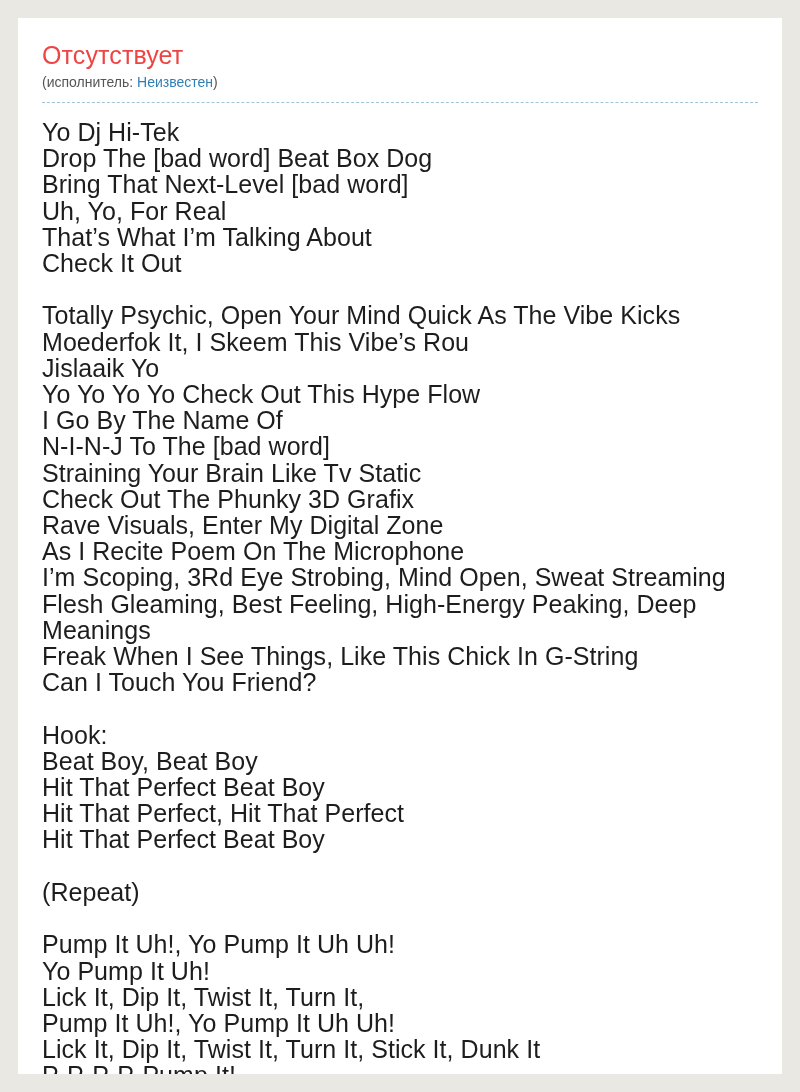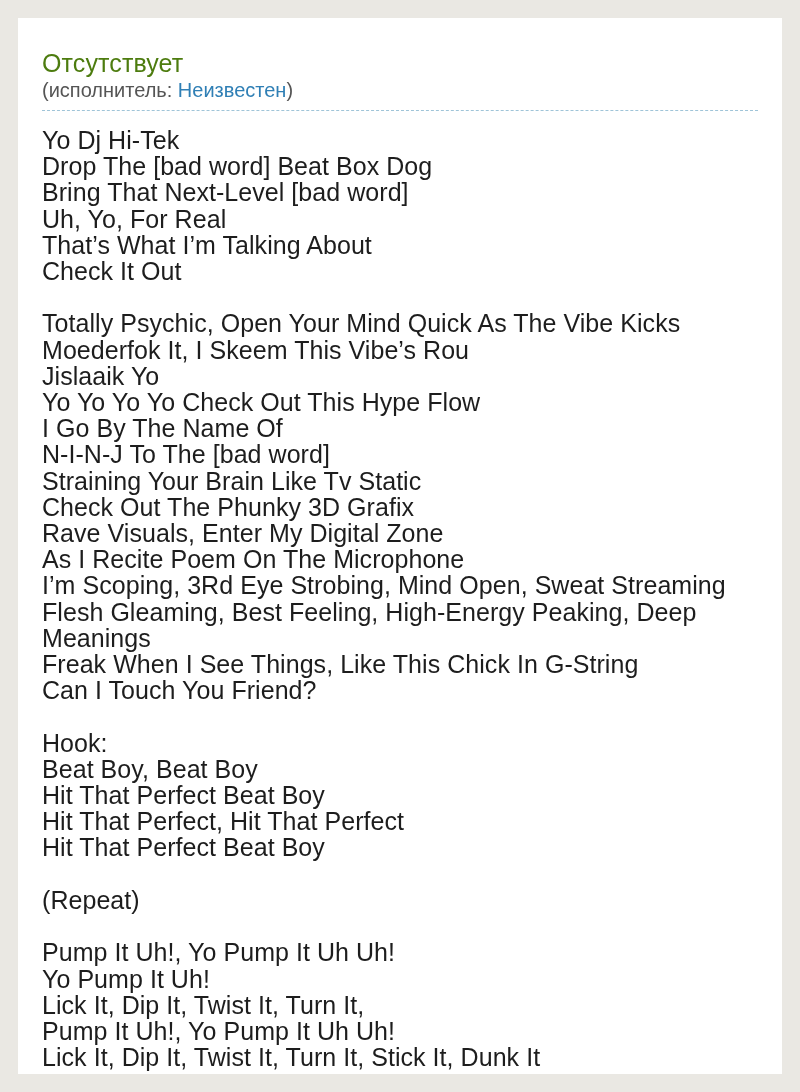--- a/index.html
+++ b/index.html
@@ -19,28 +19,28 @@
     top: 18px;
     width: 764px;
     height: 1056px;
     background: #ffffff;
     box-sizing: border-box;
     padding: 22px 24px 10px 24px;
     overflow: hidden;
   }
   .song-title {
     font-size: 25px;
-    color: #4d7c0f;
+    color: #ef4444;
     font-weight: normal;
-    margin: 8px 0 2px 0;
+    margin: 0 0 2px 0;
     line-height: 30px;
     letter-spacing: 0.1px;
   }
   .artist-line {
-    font-size: 20px;
+    font-size: 14px;
     color: #555555;
     padding-bottom: 10px;
     border-bottom: 1px dashed #9fc4d8;
     line-height: 20px;
   }
   .artist-link {
     color: #2f7fb5;
     text-decoration: none;
     cursor: pointer;
   }

